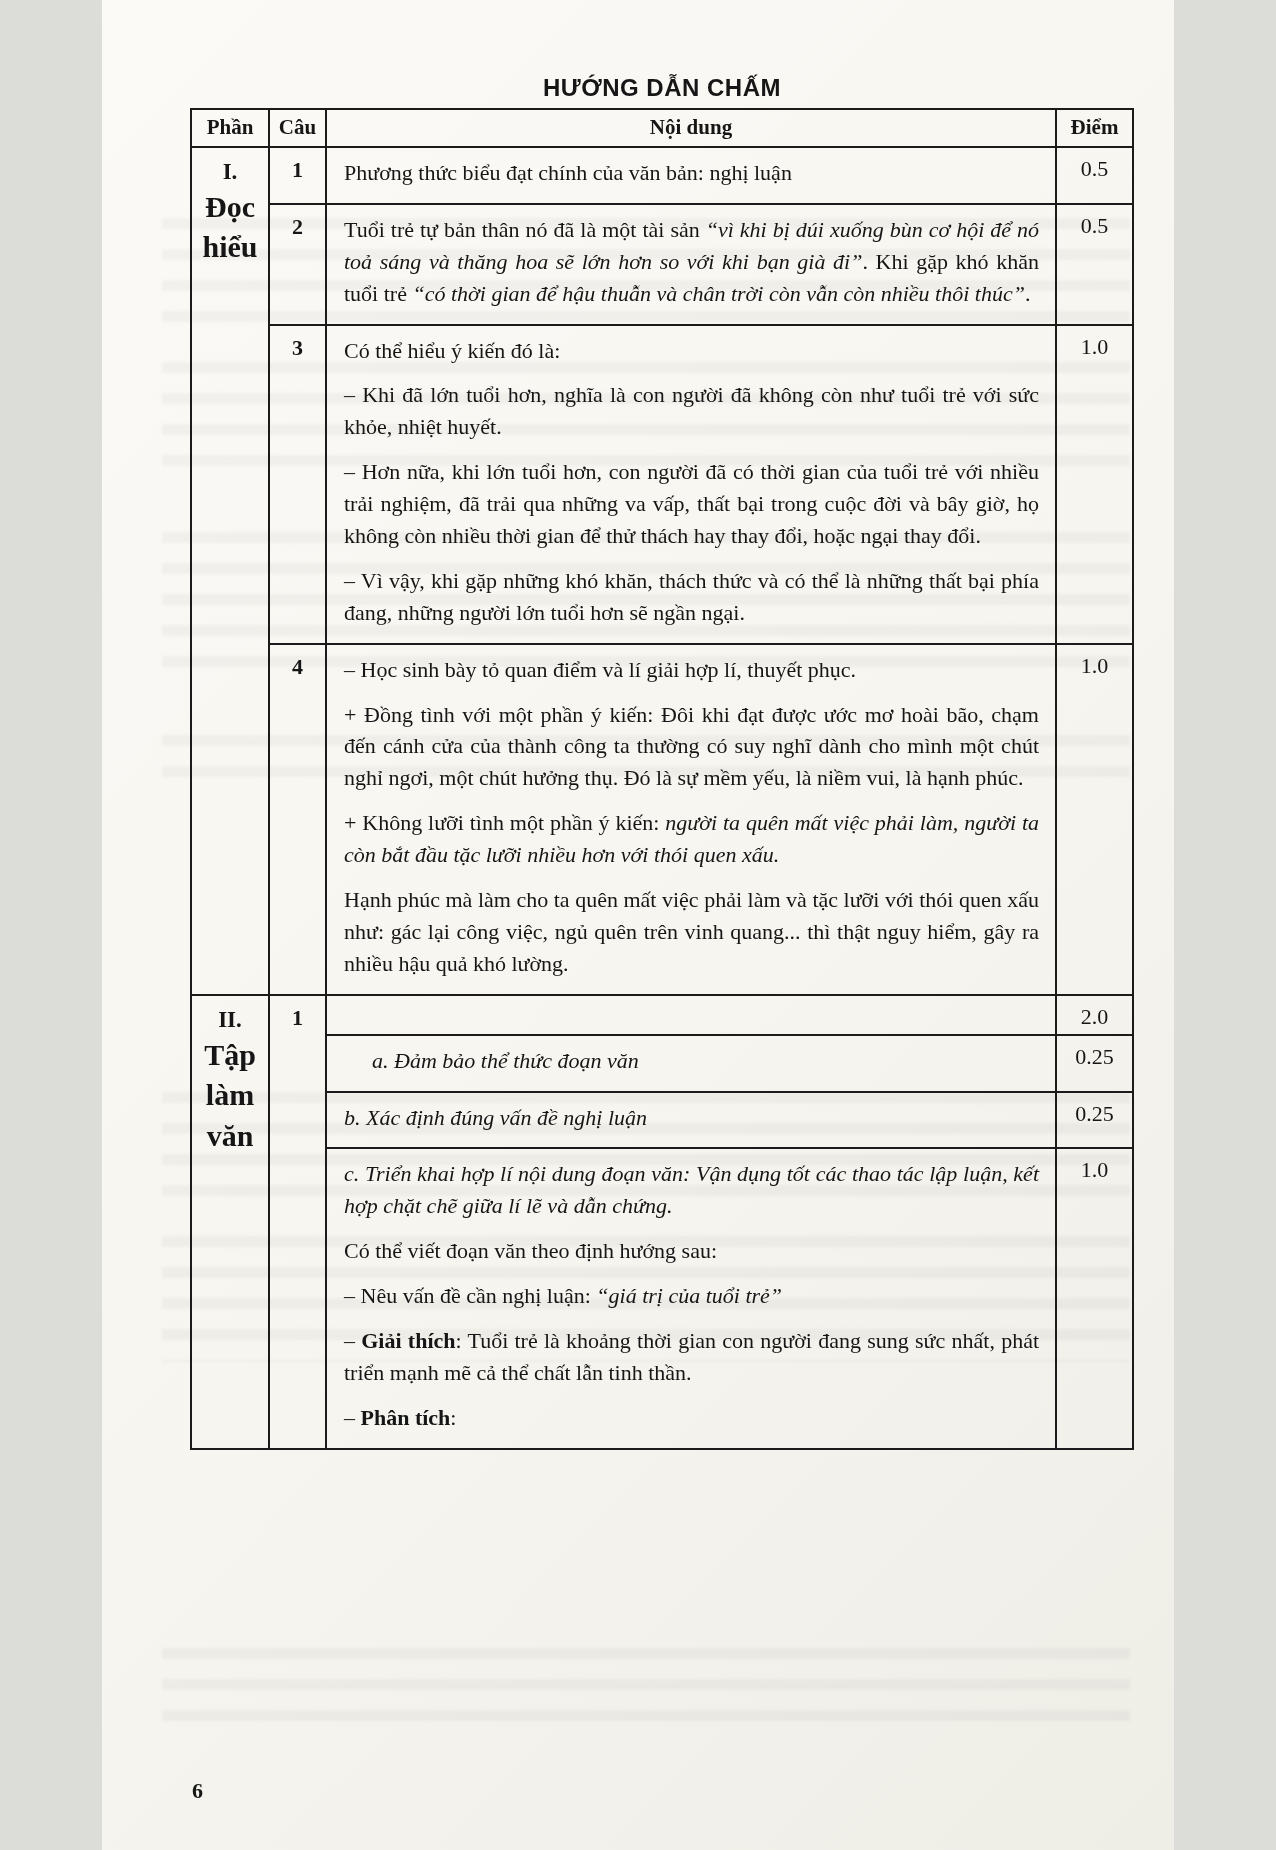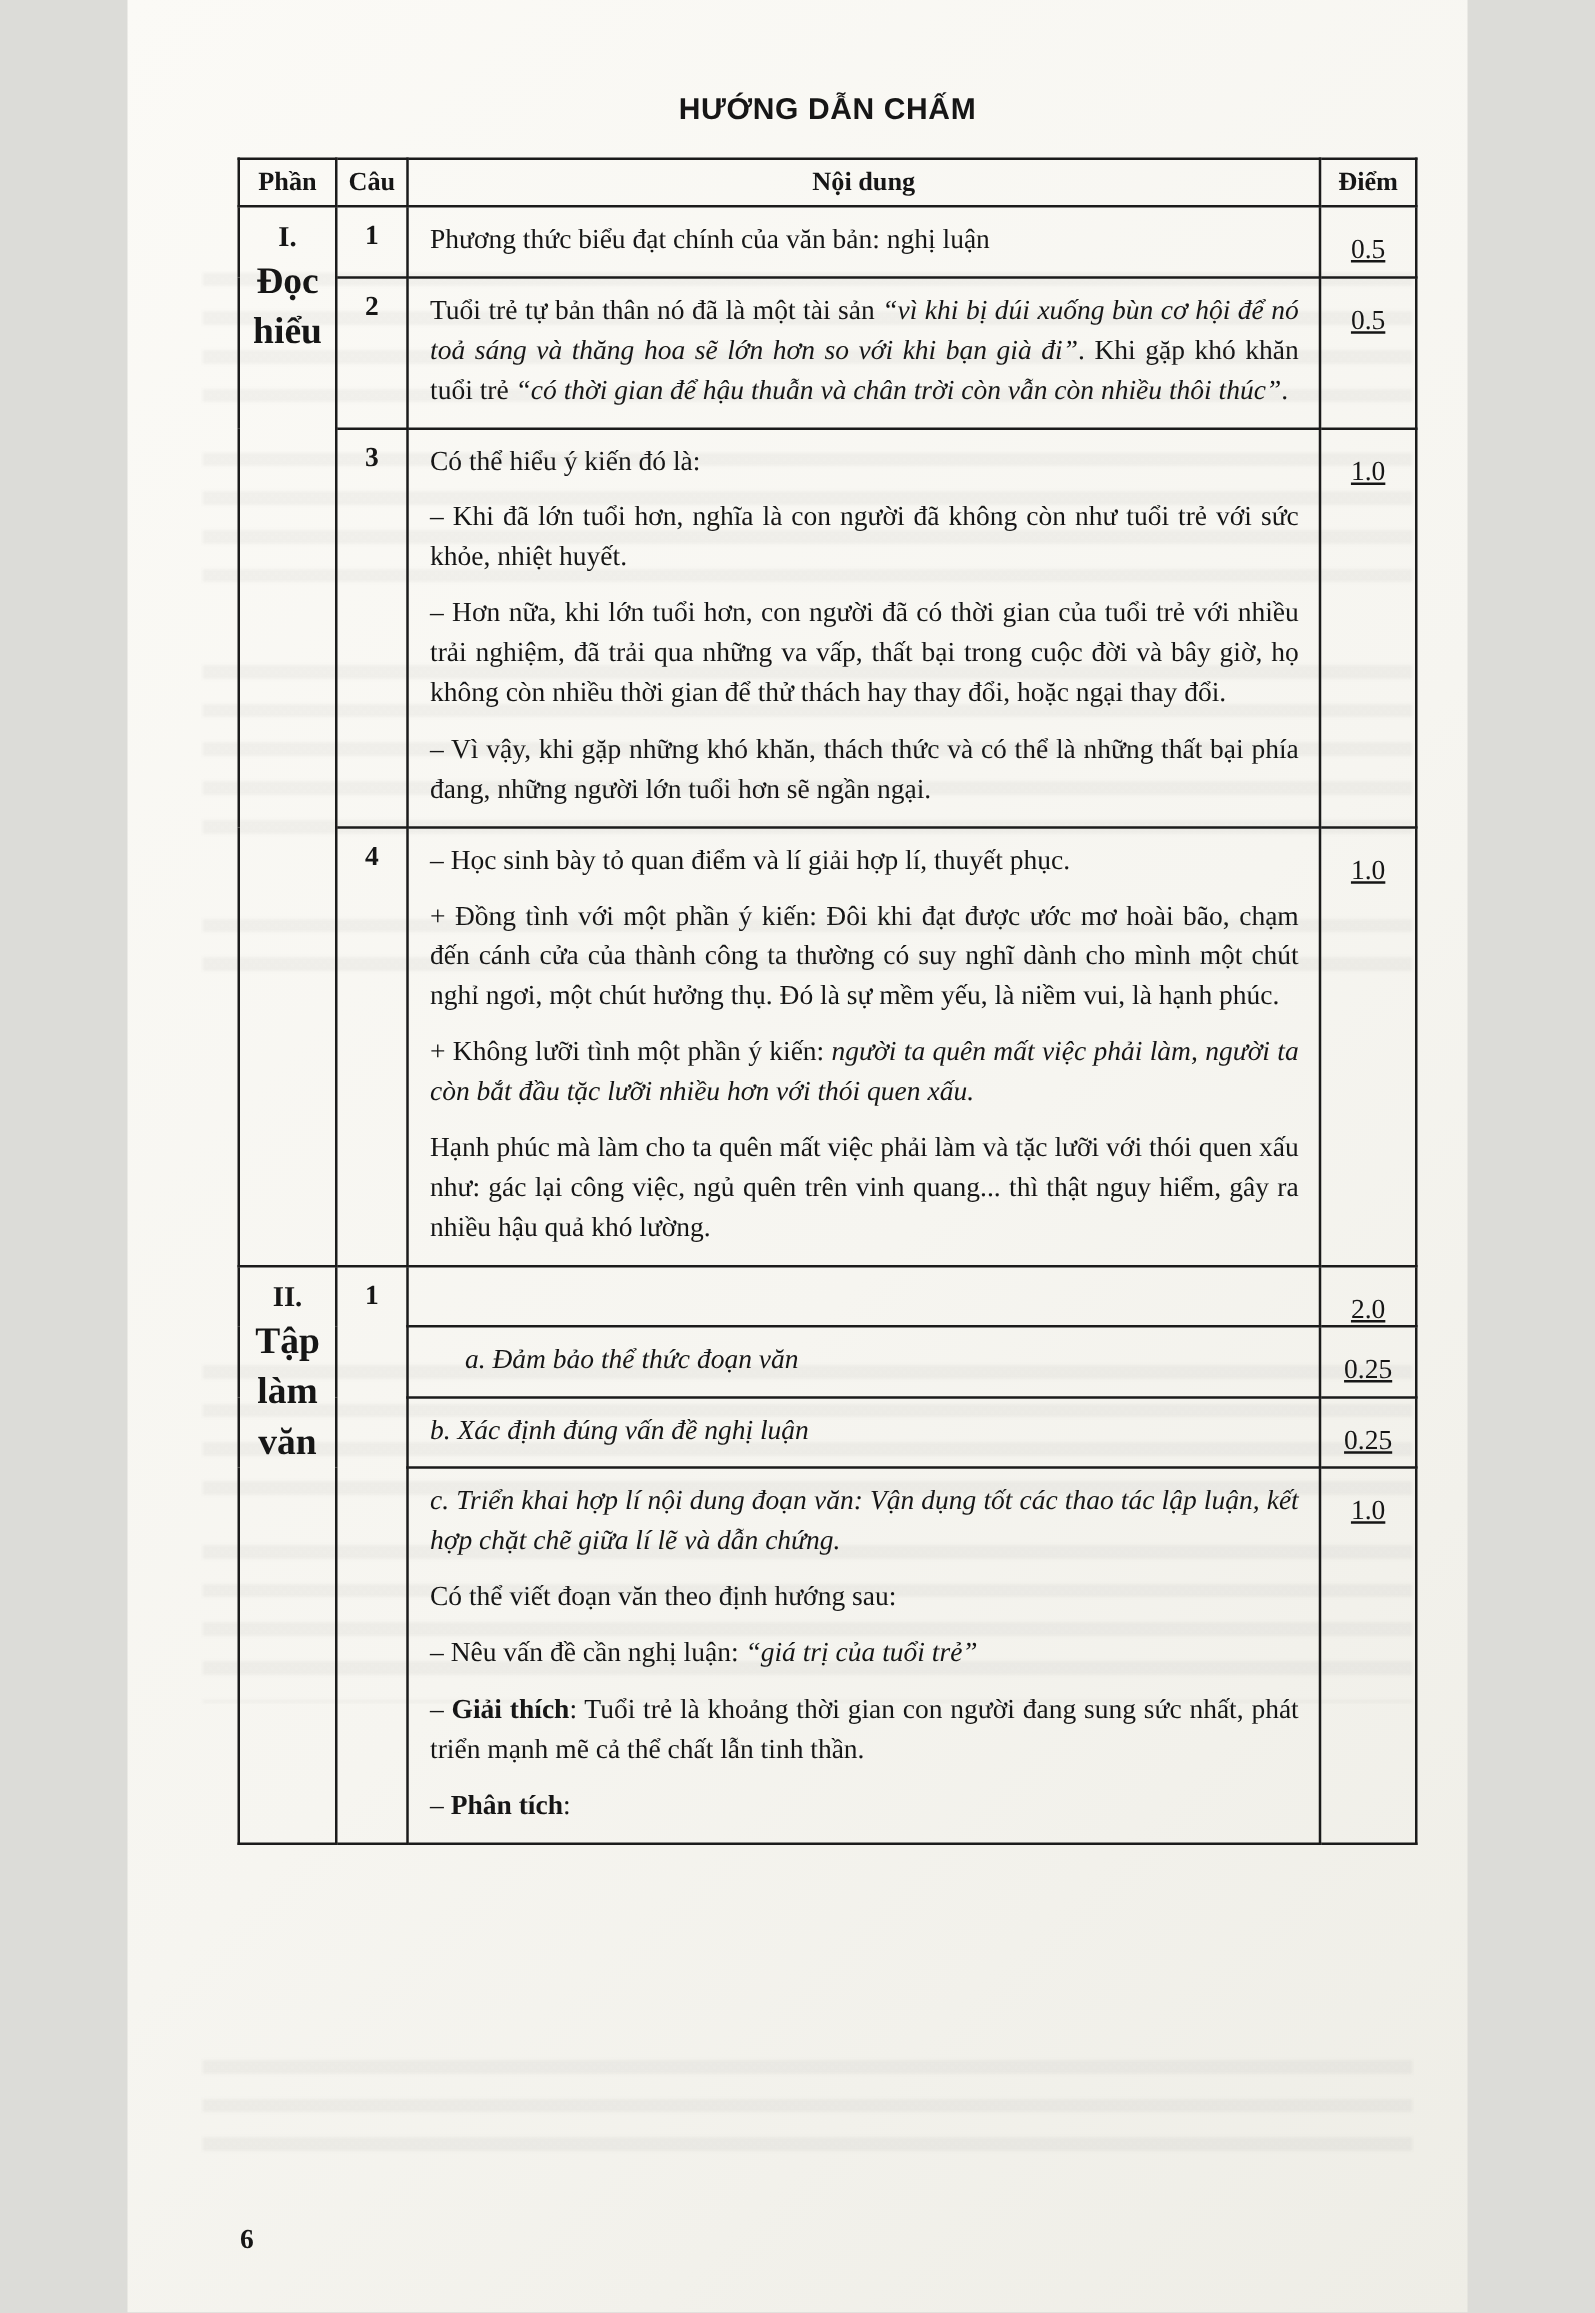--- a/index.html
+++ b/index.html
@@ -18,21 +18,21 @@
     position: absolute;
     top: 74px; left: 88px; width: 944px;
     text-align: center;
     font-family: "Liberation Sans", sans-serif;
     font-weight: bold;
     font-size: 24px;
     letter-spacing: 0.5px;
   }
   table.grading-table {
     position: absolute;
-    top: 126px; left: 88px;
+    top: 108px; left: 88px;
     width: 944px;
     border-collapse: collapse;
     font-size: 22px;
   }
   .grading-table th, .grading-table td {
     border: 2px solid #1b1b1b;
     vertical-align: top;
   }
   .grading-table th {
     font-weight: bold;
@@ -57,23 +57,22 @@
   }
   td.cell-content {
     padding: 9px 16px 14px 17px;
     text-align: justify;
     line-height: 1.45;
   }
   td.cell-content p { margin: 0 0 13px; }
   td.cell-content p:last-child { margin-bottom: 0; }
   td.cell-score {
     text-align: center;
-    padding-top: 20px;
-    font-size: 22px;
-    text-decoration: underline;
+    padding-top: 8px;
+    font-size: 22px;
   }
   td.cell-empty { height: 40px; }
   .page-num {
     position: absolute;
     left: 90px; top: 1778px;
     font-weight: bold;
     font-size: 22px;
   }
   
   .bleed {

